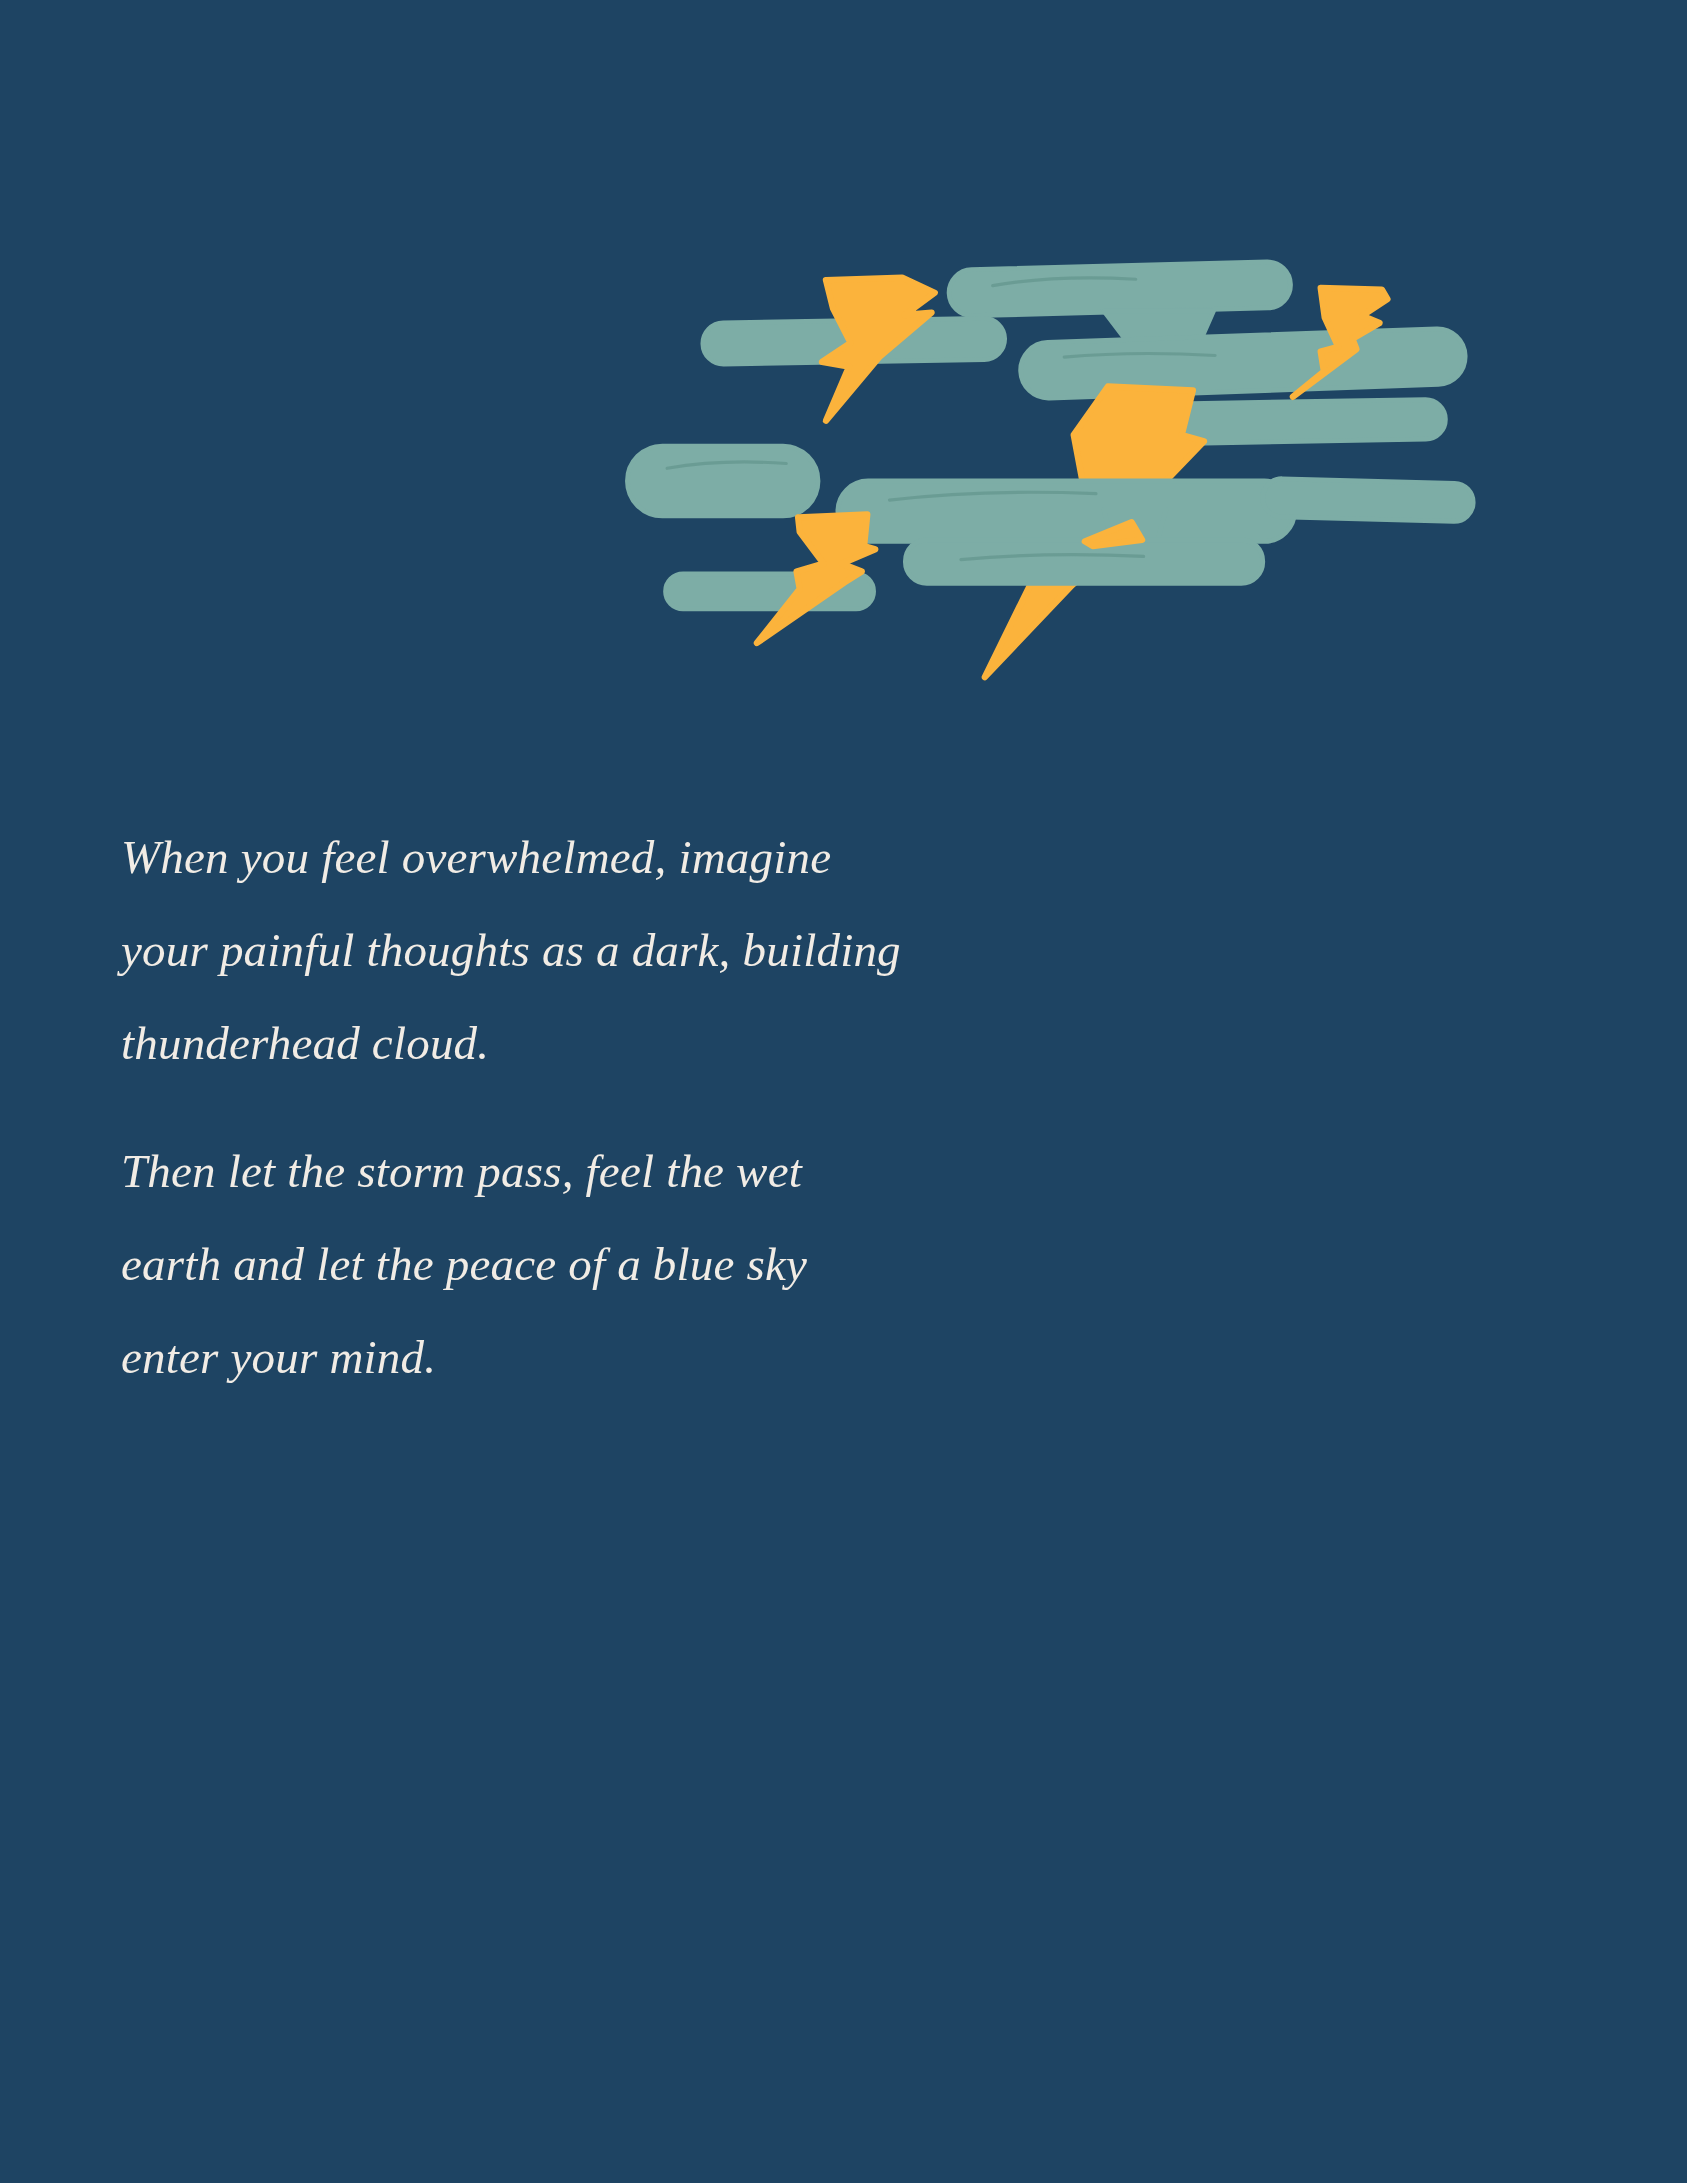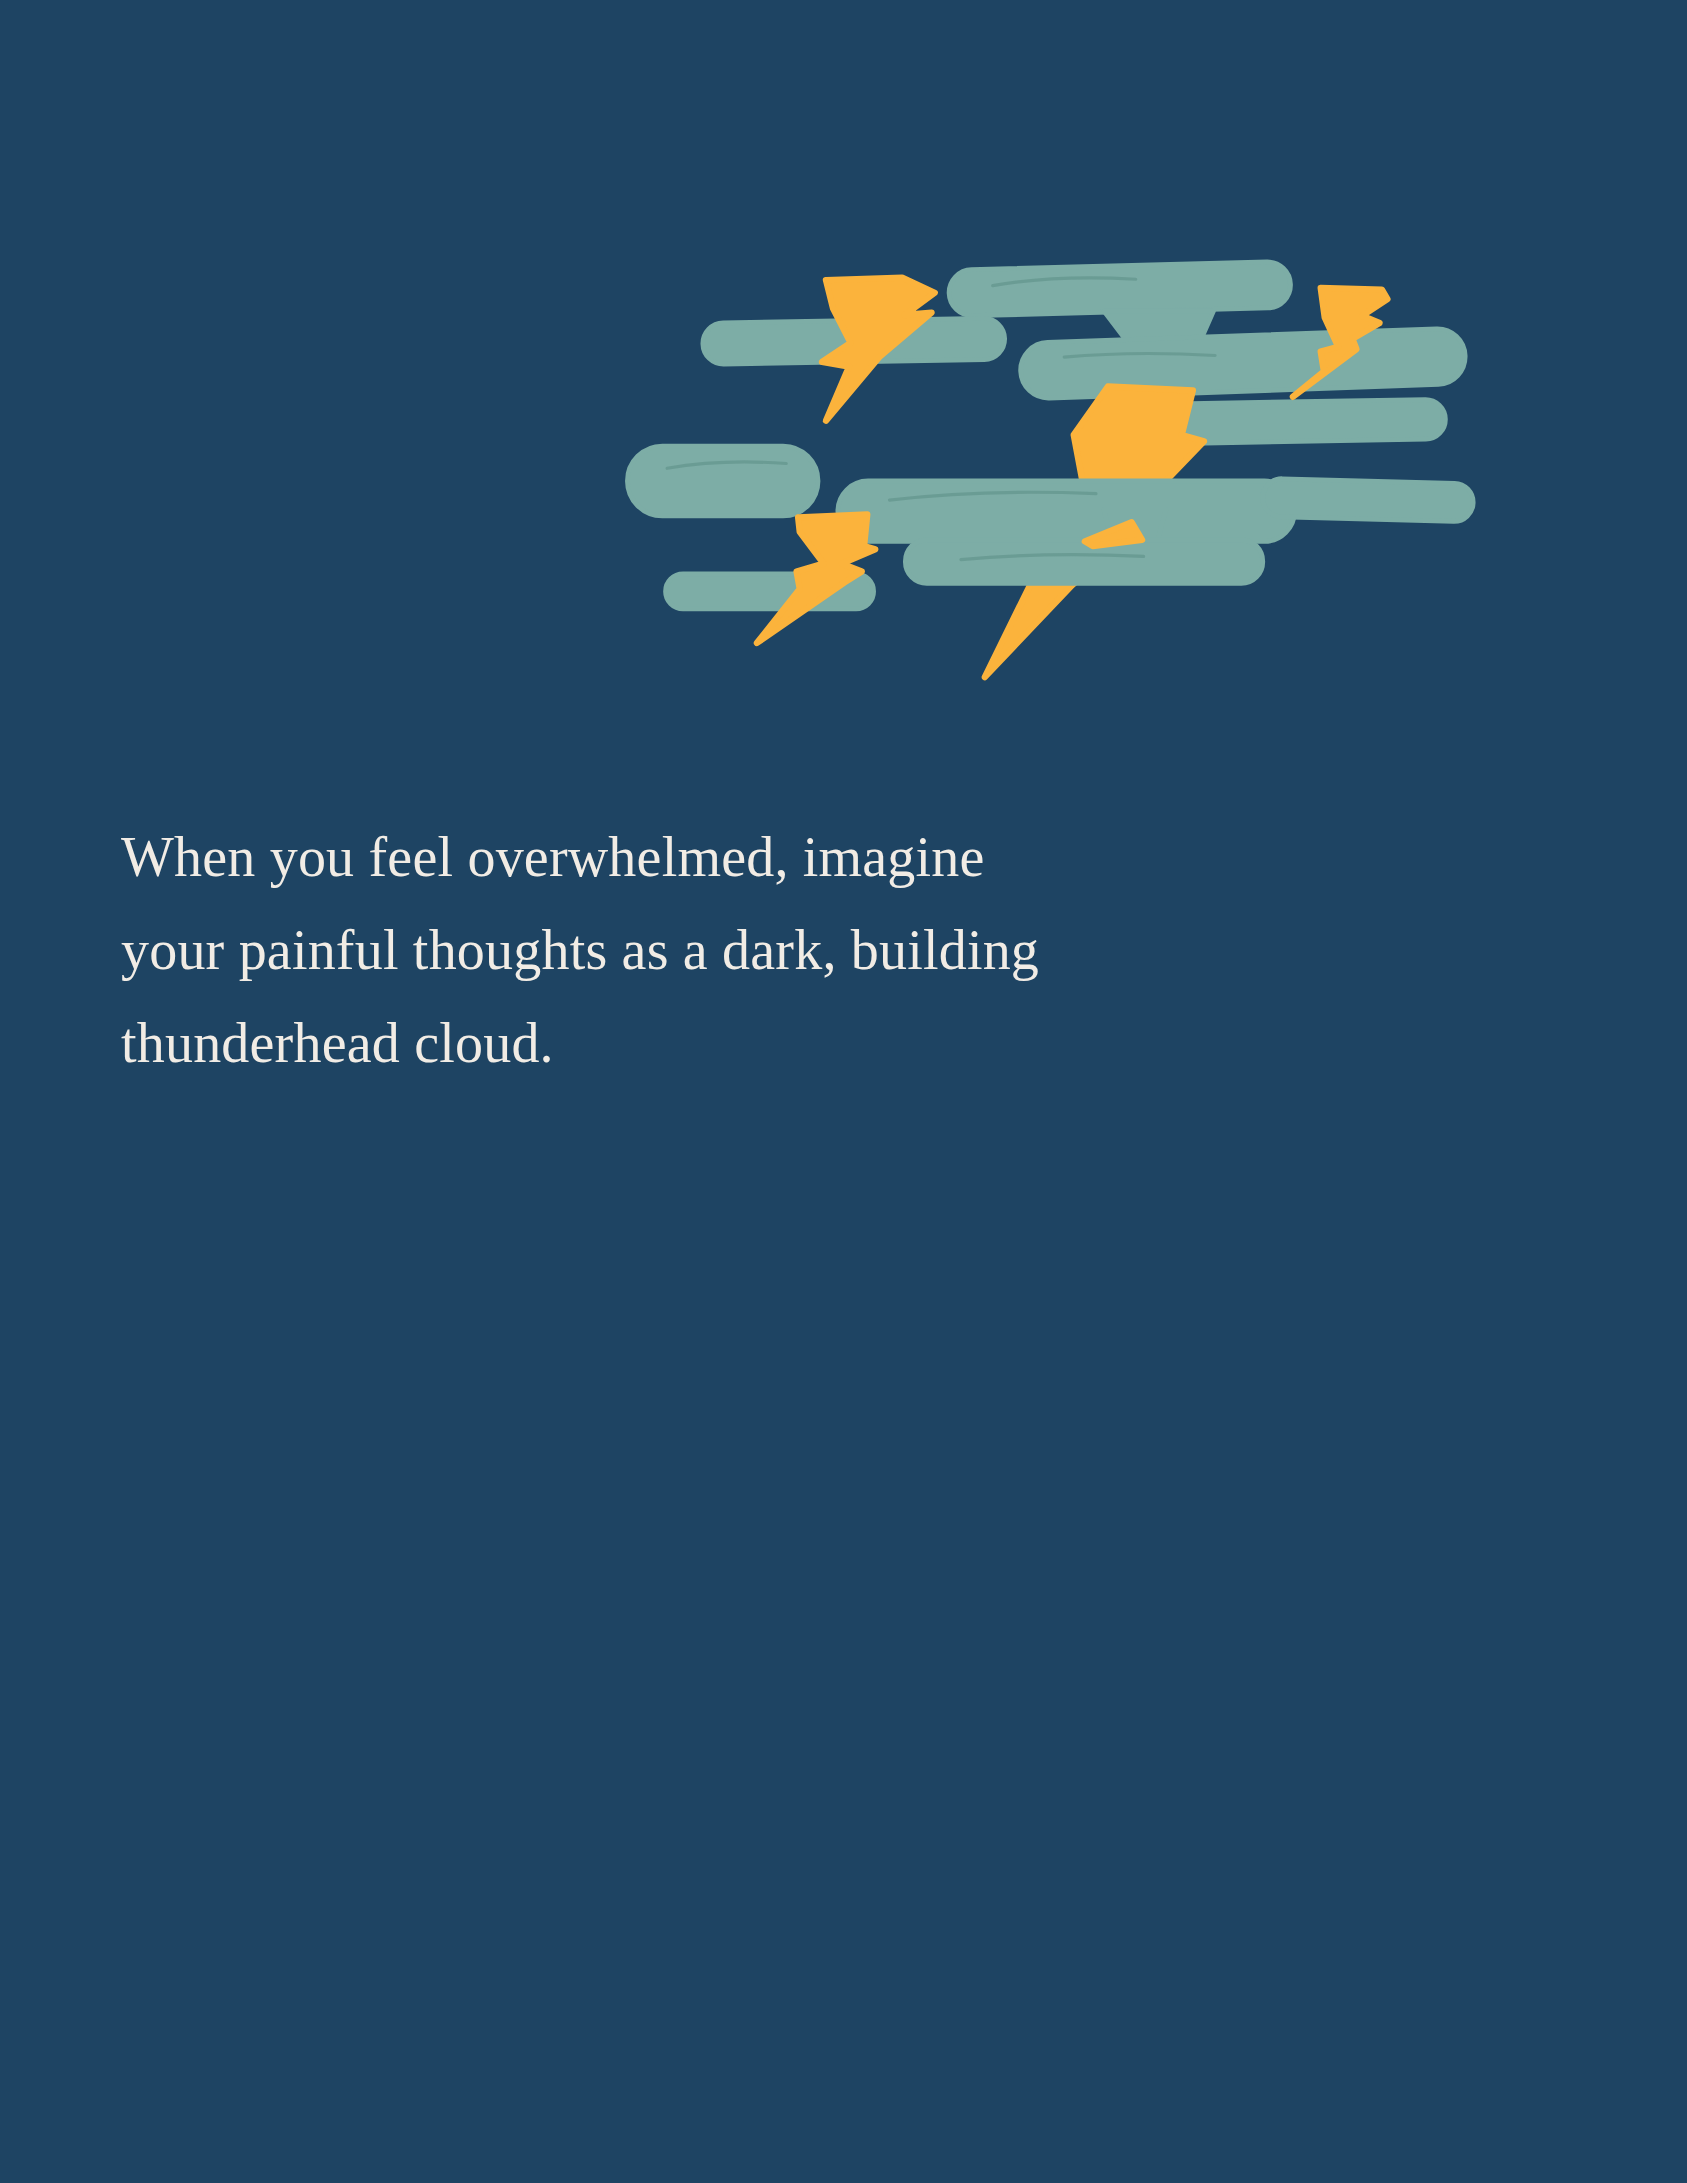--- a/index.html
+++ b/index.html
@@ -46,25 +46,26 @@
   }
   .text-block {
     position: absolute;
     left: 121px;
     top: 811px;
     width: 1445px;
     color: var(--text, #F1ECE5);
   }
   .text-block p {
     margin: 0 0 35px 0;
-    font-size: 56px;
+    font-size: 47px;
     line-height: 93px;
     font-weight: 400;
     letter-spacing: 0.2px;
     white-space: pre-line;
+    font-style: italic;
   }
 </style>
 </head>
 <body>
 
 <main class="card">
 
   <svg class="illustration" viewBox="0 0 1200 700" role="img" aria-label="Teal storm clouds with four yellow lightning bolts striking downward">
 
     <g>
@@ -118,16 +119,19 @@
 
       <path class="bolt" d="M315,362 L402,358 L398,398 L412,402 L370,420 L395,430
                            L373,444 L263,520 L317,452 L313,430 L347,420 L317,380 Z"></path>
     </g>
   </svg>
 
   <section class="text-block">
     <p>When you feel overwhelmed, imagine
 your painful thoughts as a dark, building
 thunderhead cloud.</p>
+    <p>Then let the storm pass, feel the wet
+earth and let the peace of a blue sky
+enter your mind.</p>
   </section>
 
 </main>
 
 
 </body></html>

